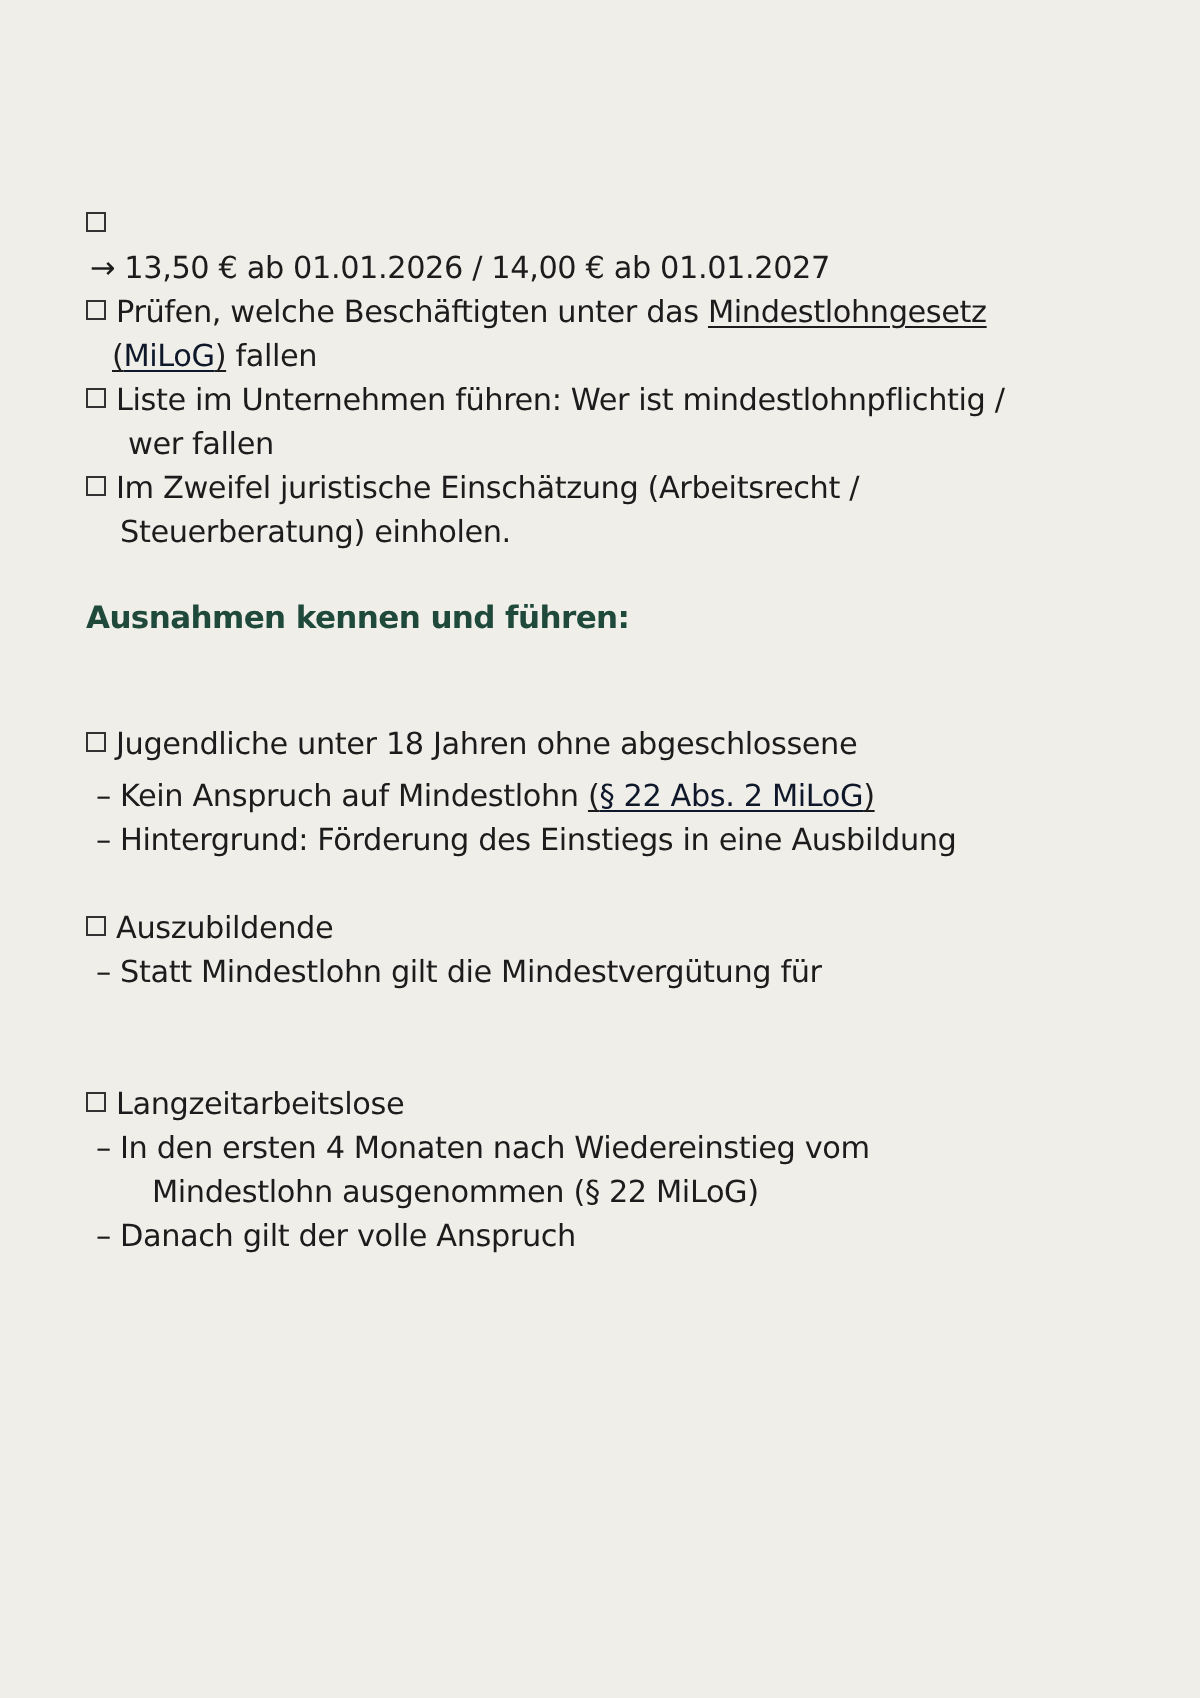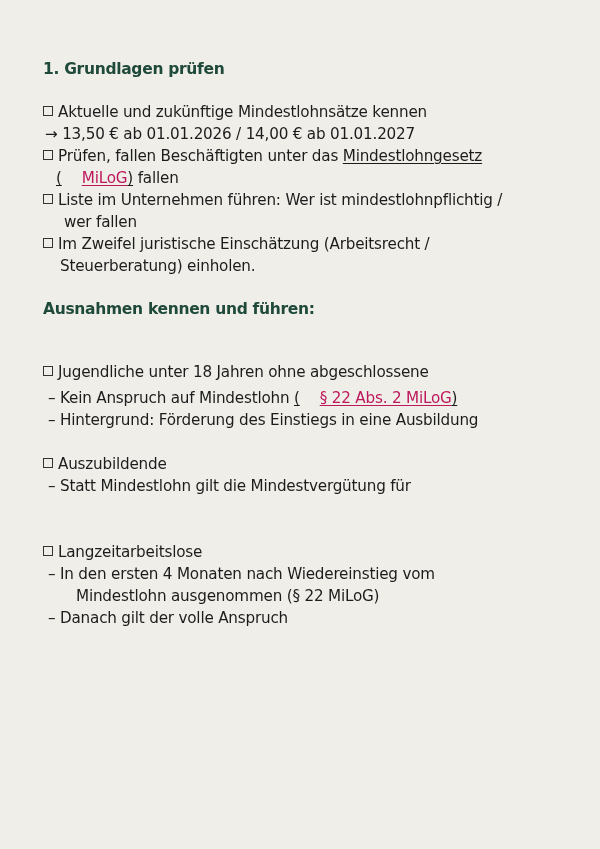--- a/index.html
+++ b/index.html
@@ -15,36 +15,35 @@
     font-family: "DejaVu Sans", sans-serif;
     font-weight: bold; font-size: 15.5px; color: #1f4a3b;
     letter-spacing: -0.3px; white-space: nowrap;
   }
   .ln {
     position: absolute; white-space: nowrap;
     font-size: 15.2px; letter-spacing: -0.2px; line-height: 22px;
   }
   .box { display: inline-block; width: 8px; height: 8px; border: 1px solid #333; margin-right: 5px; vertical-align: 1px; }
   .u { text-decoration: underline; text-underline-offset: 2px; text-decoration-thickness: 1px; }
-  a.lnk { color: #be185d; text-decoration: underline; text-underline-offset: 2px; text-decoration-thickness: 1px; margin-left: 20px; }
+  a.lnk { color: #0f172a; text-decoration: underline; text-underline-offset: 2px; text-decoration-thickness: 1px; }
 </style>
 </head>
 <body>
 
 <div class="page">
 
-  <div class="h" style="top:60px;">1. Grundlagen prüfen</div>
 
   <div class="ln" style="left:43px; top:101px;">
-    <span class="box"></span><span>Aktuelle und zukünftige Mindestlohnsätze kennen</span>
+    <span class="box"></span>
   </div>
   <div class="ln" style="left:45px; top:123px;">→ 13,50 € ab 01.01.2026 / 14,00 € ab 01.01.2027</div>
 
   <div class="ln" style="left:43px; top:145px;">
-    <span class="box"></span><span>Prüfen, fallen Beschäftigten unter das </span><span class="u">Mindestlohngesetz </span>
+    <span class="box"></span><span>Prüfen, welche Beschäftigten unter das </span><span class="u">Mindestlohngesetz </span>
   </div>
   <div class="ln" style="left:56px; top:167px;">
     <span class="u">(</span><a class="lnk">MiLoG</a><span class="u">)</span><span> fallen</span>
   </div>
 
   <div class="ln" style="left:43px; top:189px;">
     <span class="box"></span><span>Liste im Unternehmen führen: Wer ist mindestlohnpflichtig /</span>
   </div>
   <div class="ln" style="left:64px; top:211px;">wer fallen</div>
 

